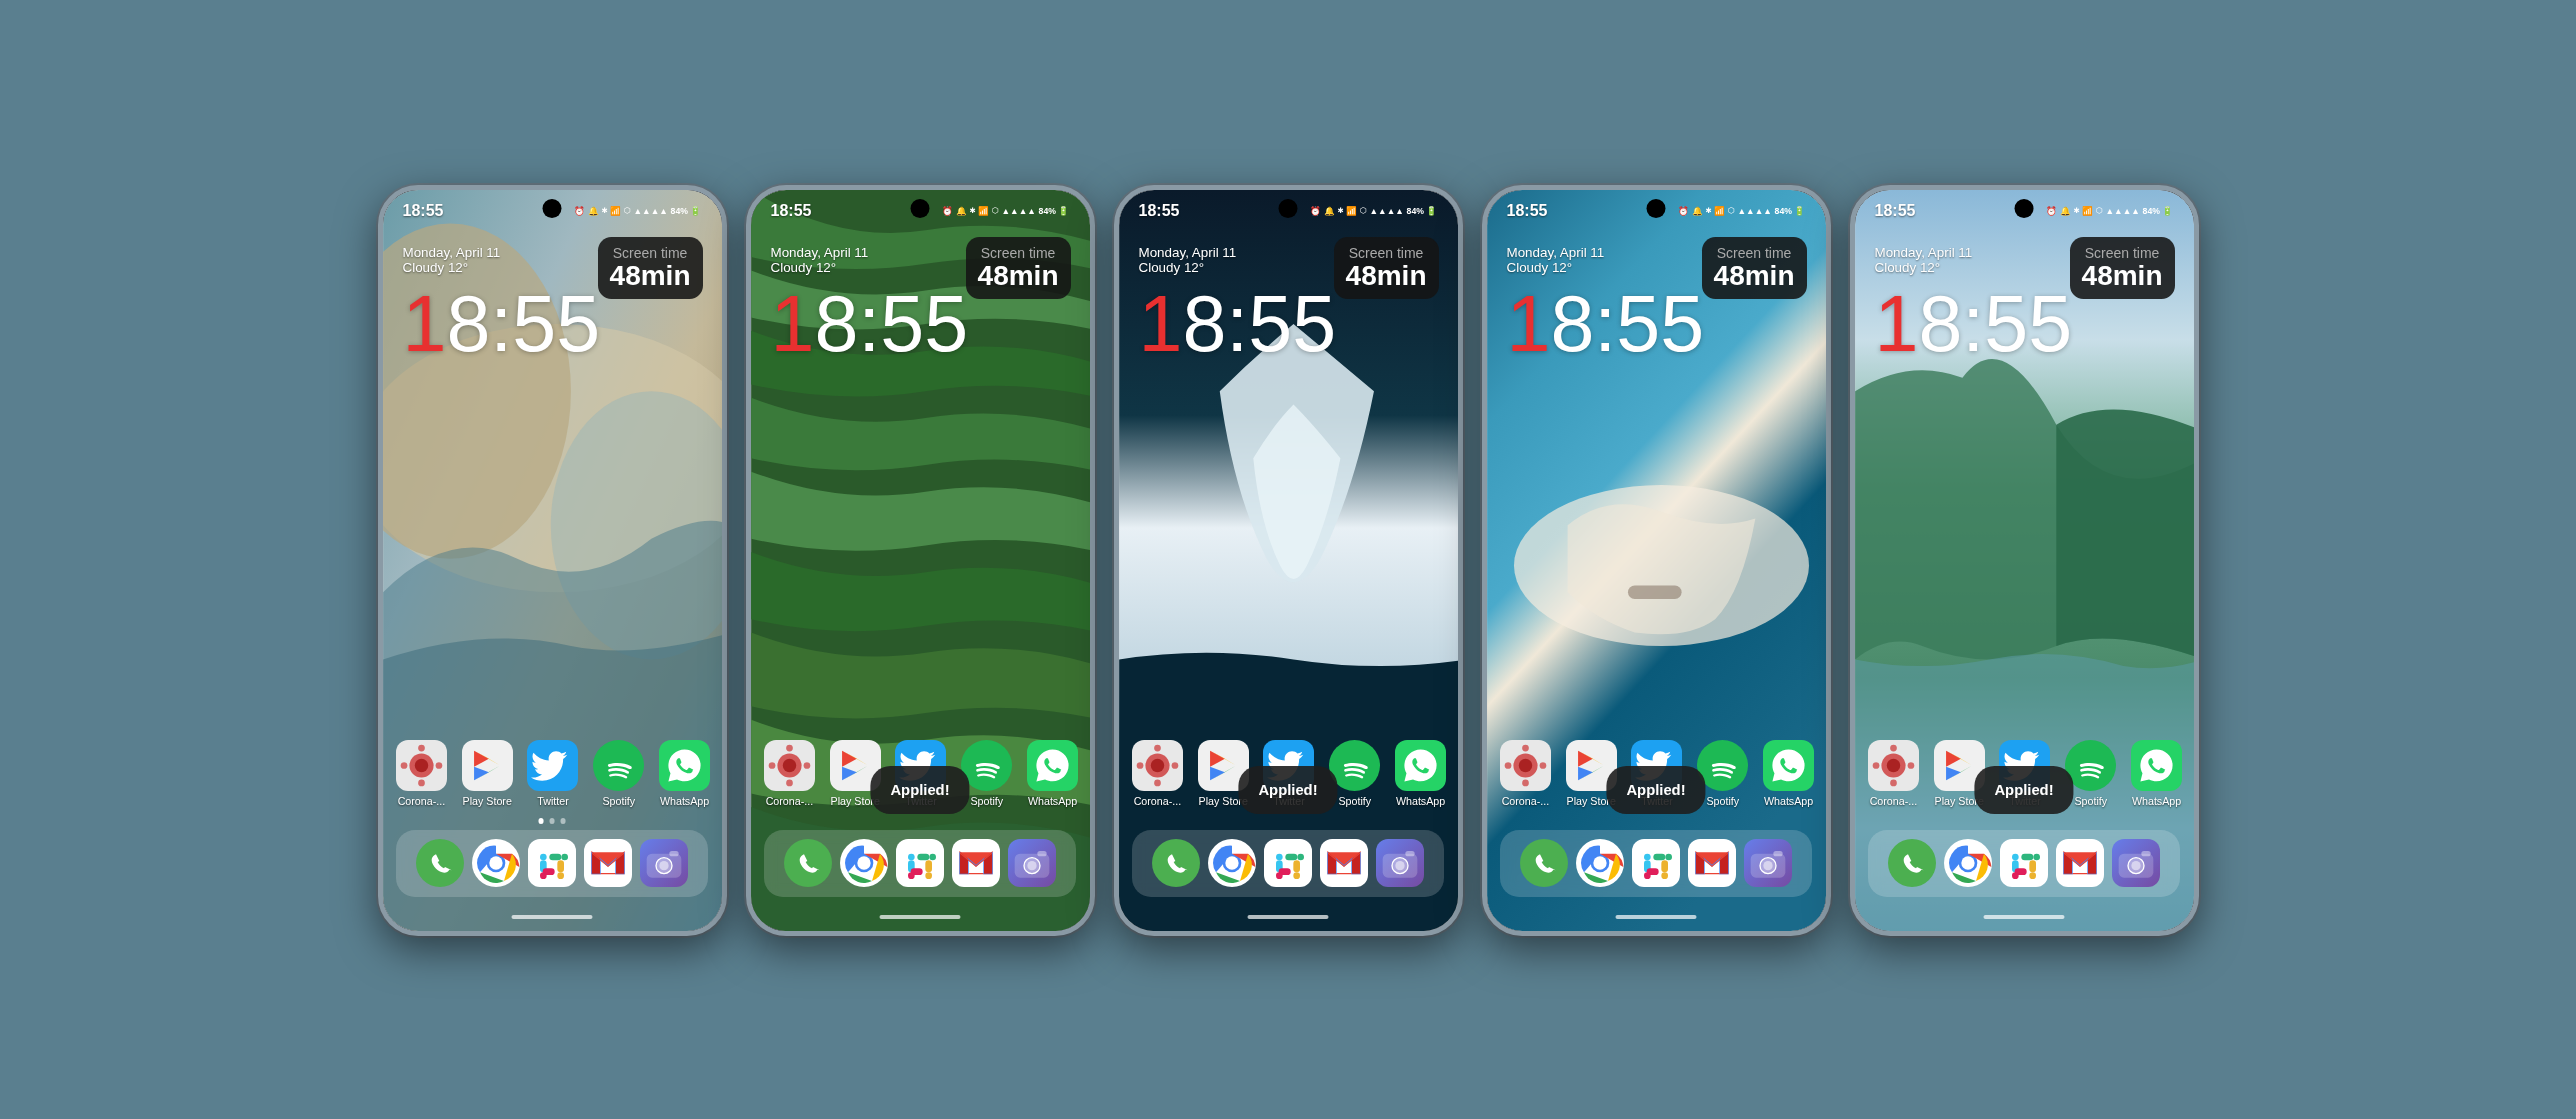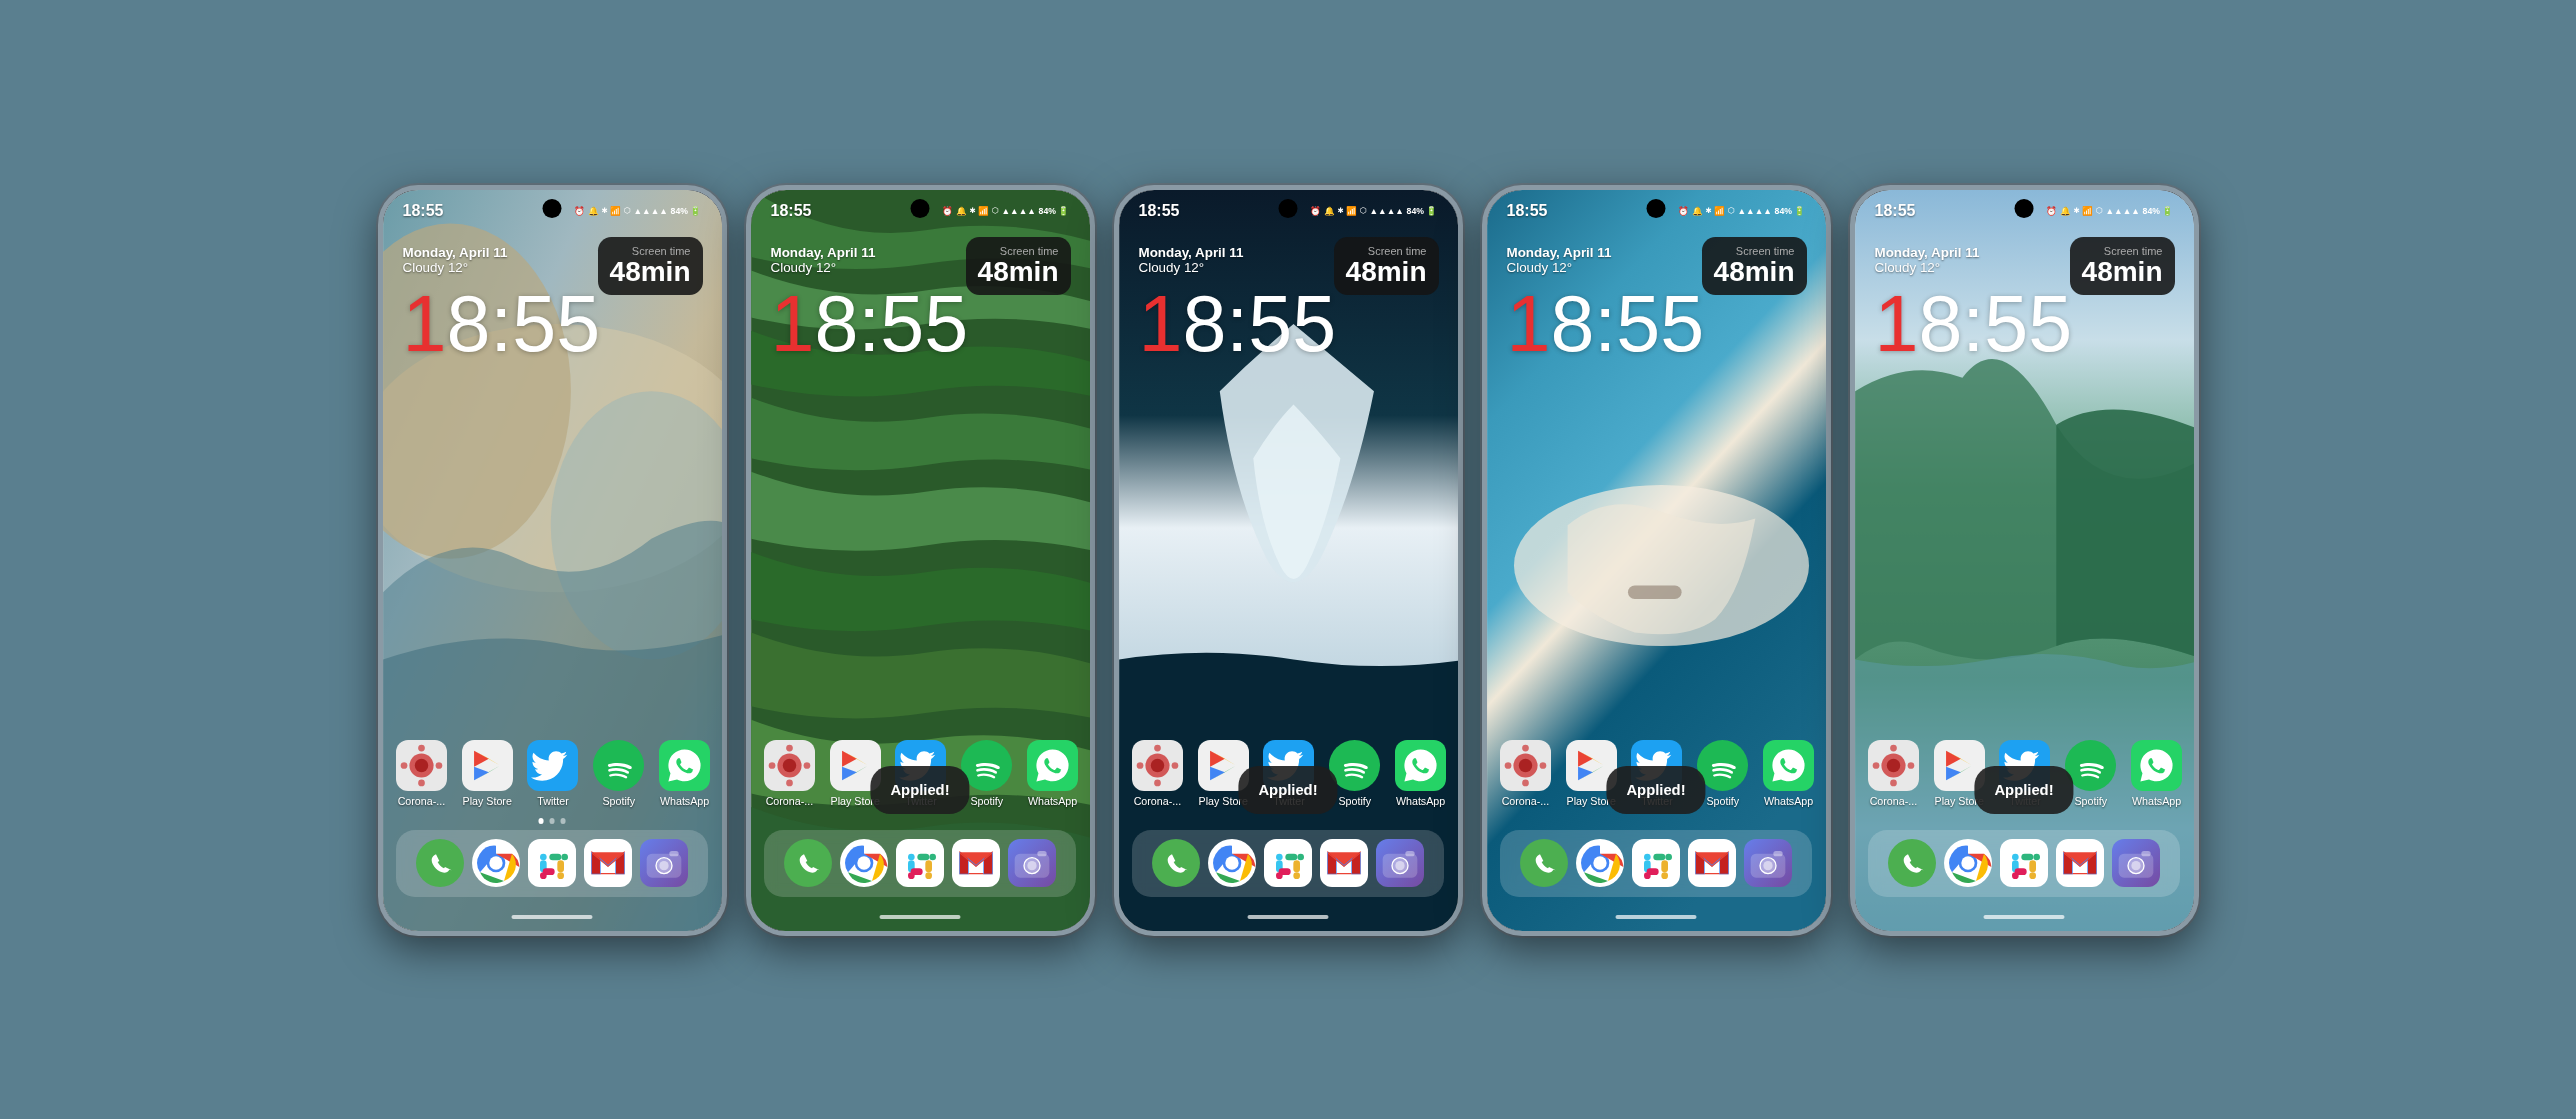--- a/index.html
+++ b/index.html
@@ -86,44 +86,44 @@
       top: 47px;
       right: 19px;
       background: rgba(20,20,20,0.88);
       border-radius: 13.4px;
       padding: 8px 12px;
       z-index: 10;
       min-width: 97px;
     }
     .screen-time-label {
       color: #aaa;
-      font-size: 11px;
+      font-size: 14px;
       font-weight: 400;
-      text-align: right;
+      text-align: center;
       display: block;
     }
     .screen-time-value {
       color: white;
       font-size: 28px;
       font-weight: 700;
       text-align: center;
       display: block;
       line-height: 1.1;
     }
     
     .date-weather {
       position: absolute;
       top: 55px;
       left: 20px;
       z-index: 10;
     }
     .date-text {
       color: white;
       font-size: 13.4px;
-      font-weight: 700;
+      font-weight: 400;
       text-shadow: 0 0.7px 2px rgba(0,0,0,0.5);
       display: block;
     }
     .weather-text {
       color: white;
       font-size: 13.4px;
       font-weight: 400;
       text-shadow: 0 0.7px 2px rgba(0,0,0,0.5);
       display: block;
     }

